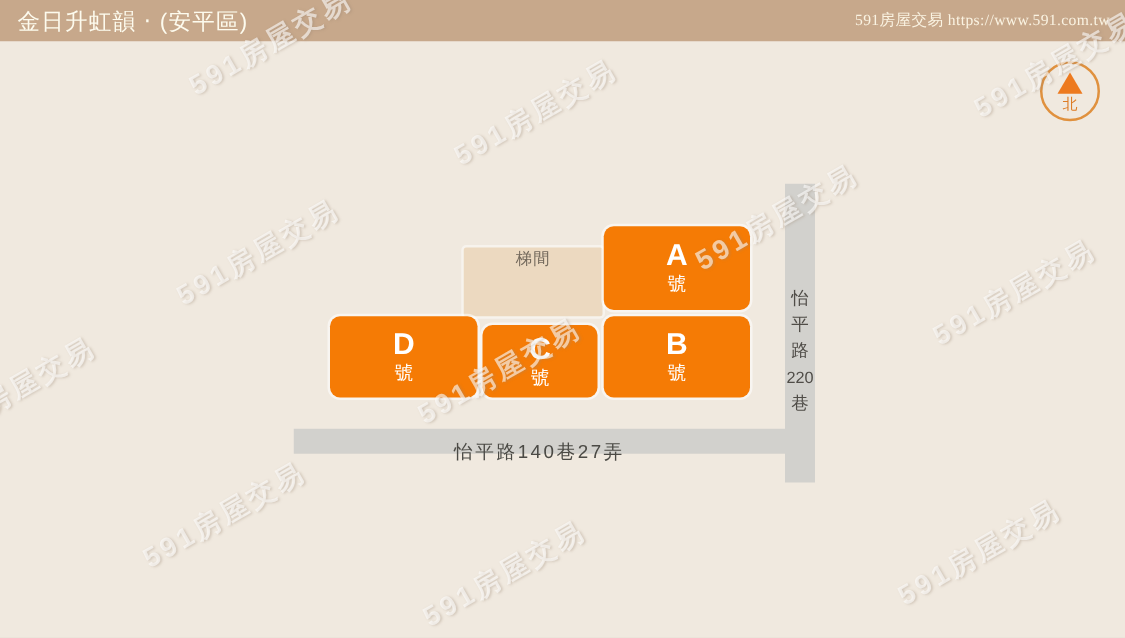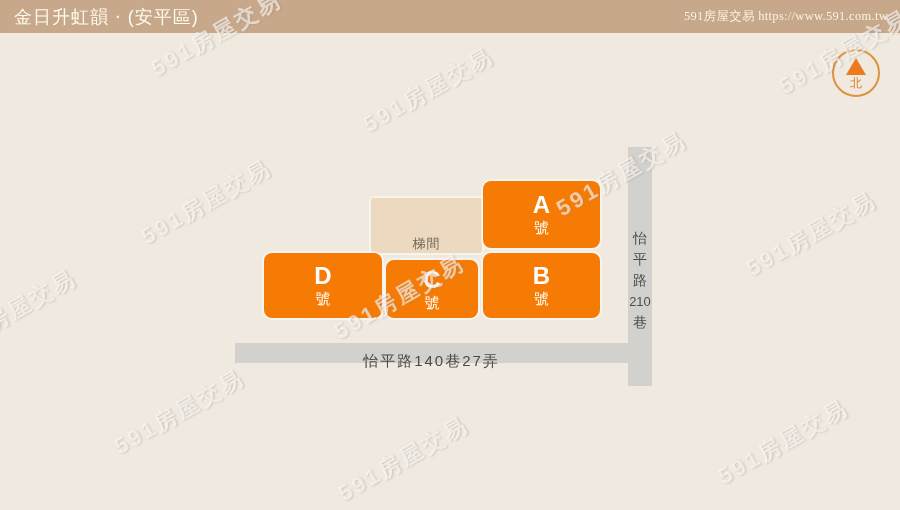--- a/index.html
+++ b/index.html
@@ -44,21 +44,21 @@
   .building .letter{font-size:24px;font-weight:bold;line-height:26px;}
   .building .suffix{font-size:15px;line-height:19px;}
   .building-a{left:483px;top:181px;width:117px;height:67px;}
   .building-b{left:483px;top:253px;width:117px;height:65px;}
   .building-c{left:386px;top:260px;width:92px;height:58px;}
   .building-d{left:264px;top:253px;width:118px;height:65px;}
   .stairwell{
     position:absolute;left:371px;top:198px;width:111px;height:55px;
     background:#ecd9c0;border-radius:2px;
     box-shadow:0 0 0 2px rgba(255,255,255,.45);
-    display:flex;align-items:flex-end;justify-content:center;
+    display:flex;align-items:flex-start;justify-content:center;
     color:#73695c;font-size:13px;letter-spacing:1px;z-index:2;
   }
   
   .compass{
     position:absolute;left:832px;top:49px;width:48px;height:48px;
     border:2px solid #e0913e;border-radius:50%;box-sizing:border-box;z-index:4;
   }
   .compass-arrow{
     position:absolute;left:50%;top:7px;transform:translateX(-50%);
     width:0;height:0;border-left:10px solid transparent;
@@ -87,21 +87,21 @@
     <div class="header-credit">591房屋交易 https://www.591.com.tw</div>
   </div>
 
   <div class="road road-vertical"></div>
   <div class="road road-horizontal"></div>
   <div class="road-h-label">怡平路140巷27弄</div>
   <div class="road-v-label">
     <div>怡</div>
     <div>平</div>
     <div>路</div>
-    <div class="num">210</div>
+    <div class="num">220</div>
     <div>巷</div>
   </div>
 
   <div class="stairwell">
     <span>梯間</span>
   </div>
 
   <div class="building building-a">
     <div class="letter">A</div>
     <div class="suffix">號</div>

